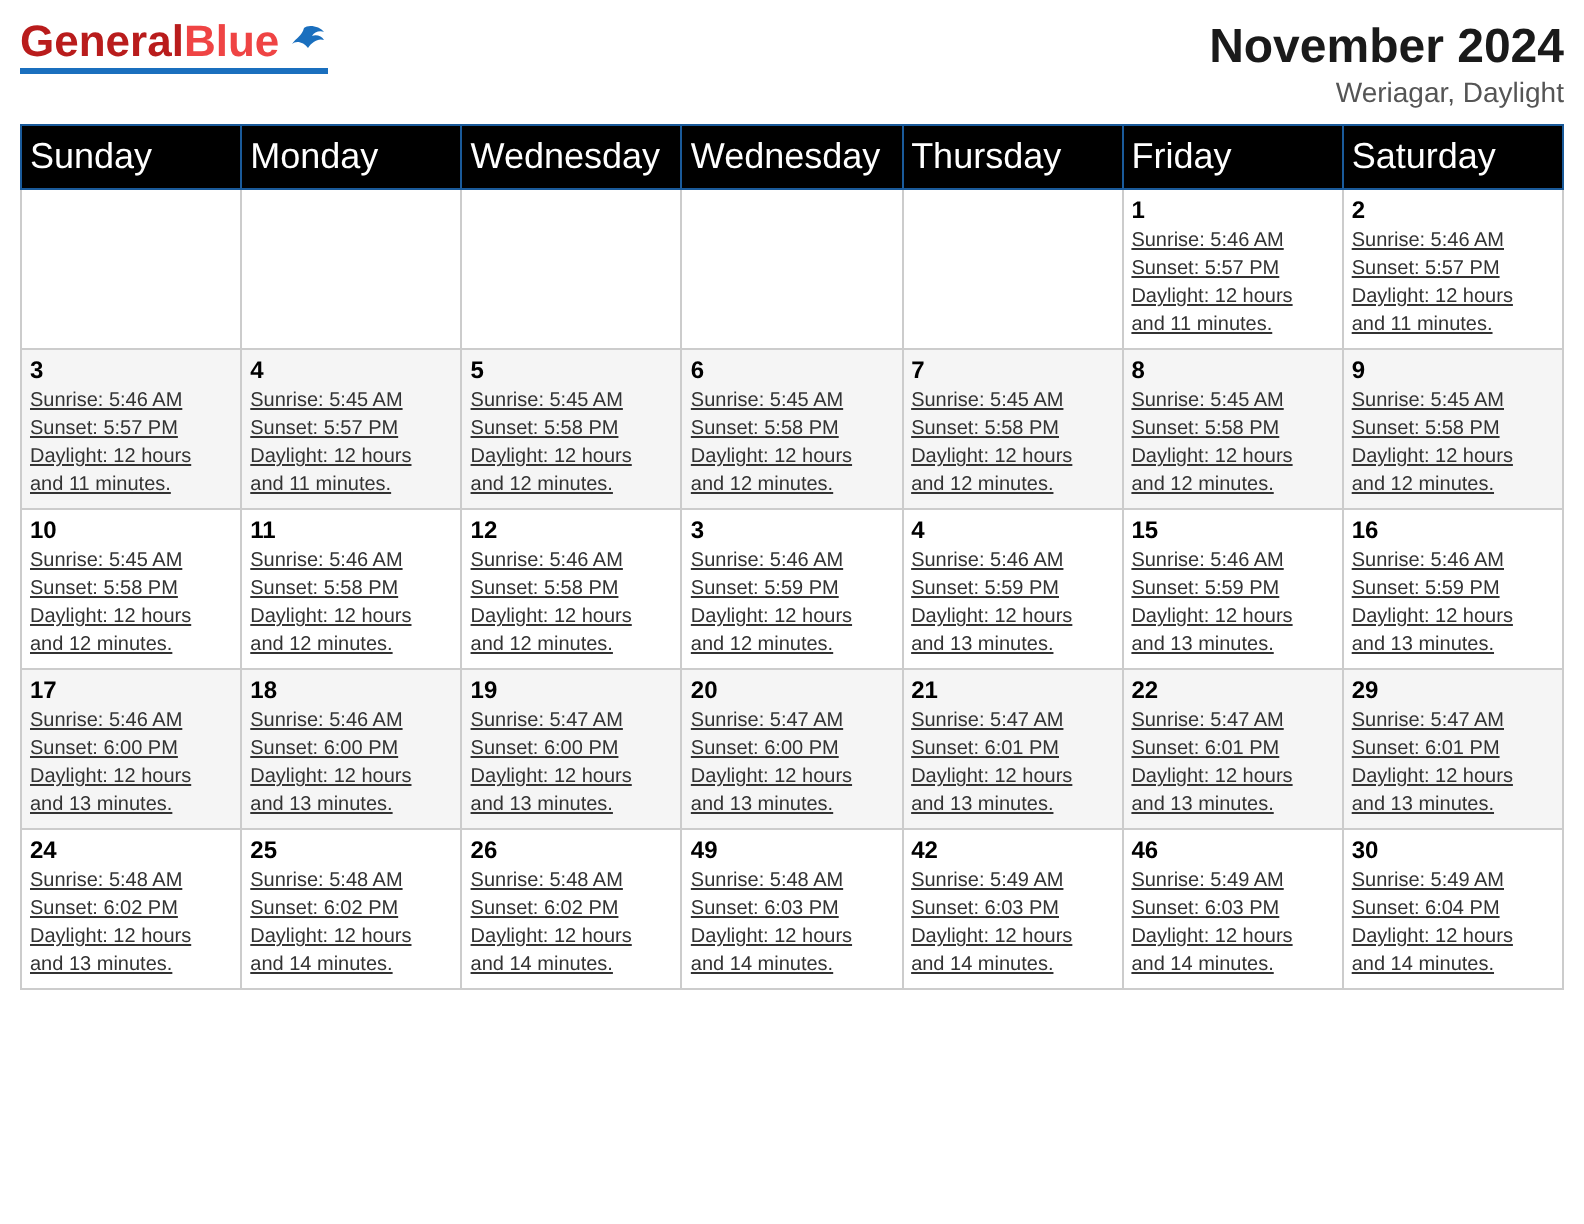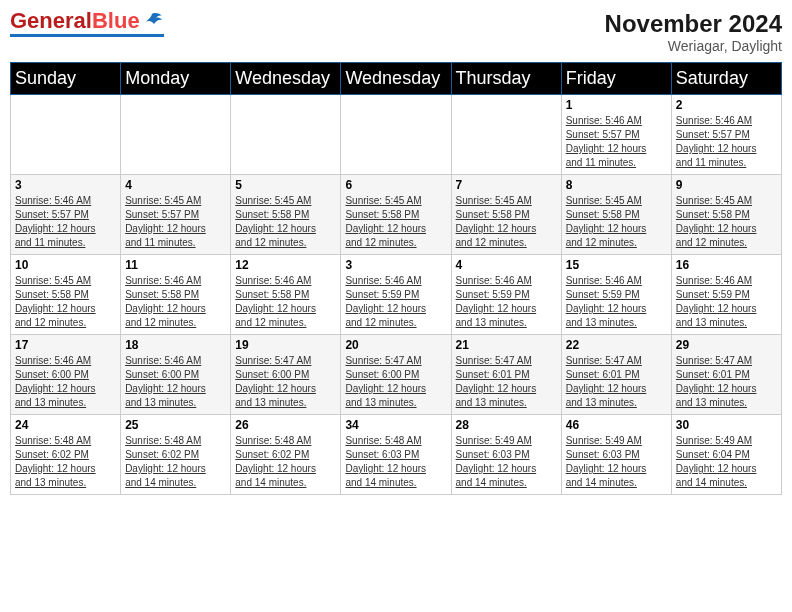--- a/index.html
+++ b/index.html
@@ -309,28 +309,28 @@
 and 14 minutes.</div>
         </td>
         <td>
           <span class="day-number">26</span>
           <div class="day-info" style="white-space: pre-line;">Sunrise: 5:48 AM
 Sunset: 6:02 PM
 Daylight: 12 hours
 and 14 minutes.</div>
         </td>
         <td>
-          <span class="day-number">34</span>
+          <span class="day-number">49</span>
           <div class="day-info" style="white-space: pre-line;">Sunrise: 5:48 AM
 Sunset: 6:03 PM
 Daylight: 12 hours
 and 14 minutes.</div>
         </td>
         <td>
-          <span class="day-number">28</span>
+          <span class="day-number">42</span>
           <div class="day-info" style="white-space: pre-line;">Sunrise: 5:49 AM
 Sunset: 6:03 PM
 Daylight: 12 hours
 and 14 minutes.</div>
         </td>
         <td>
           <span class="day-number">46</span>
           <div class="day-info" style="white-space: pre-line;">Sunrise: 5:49 AM
 Sunset: 6:03 PM
 Daylight: 12 hours

